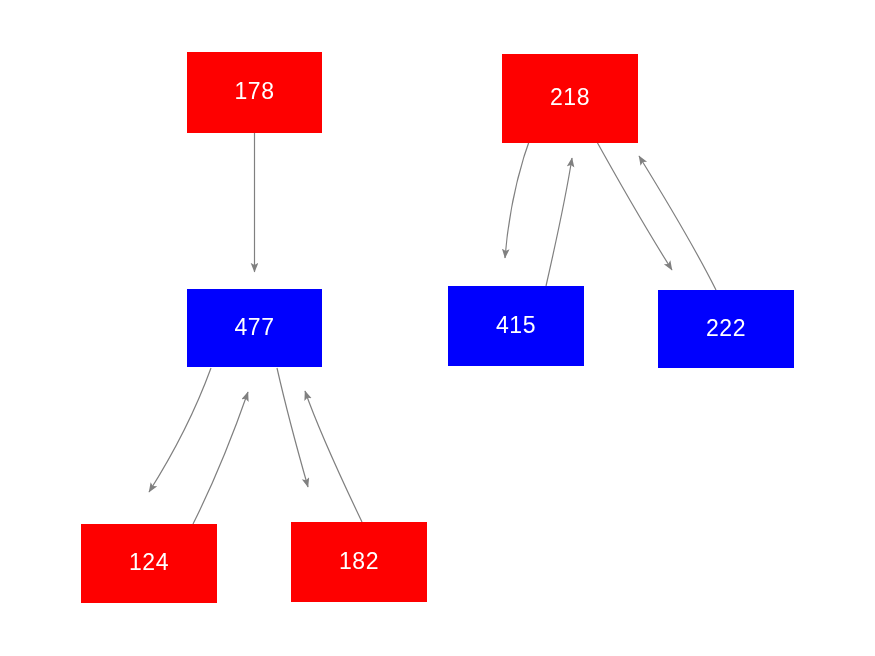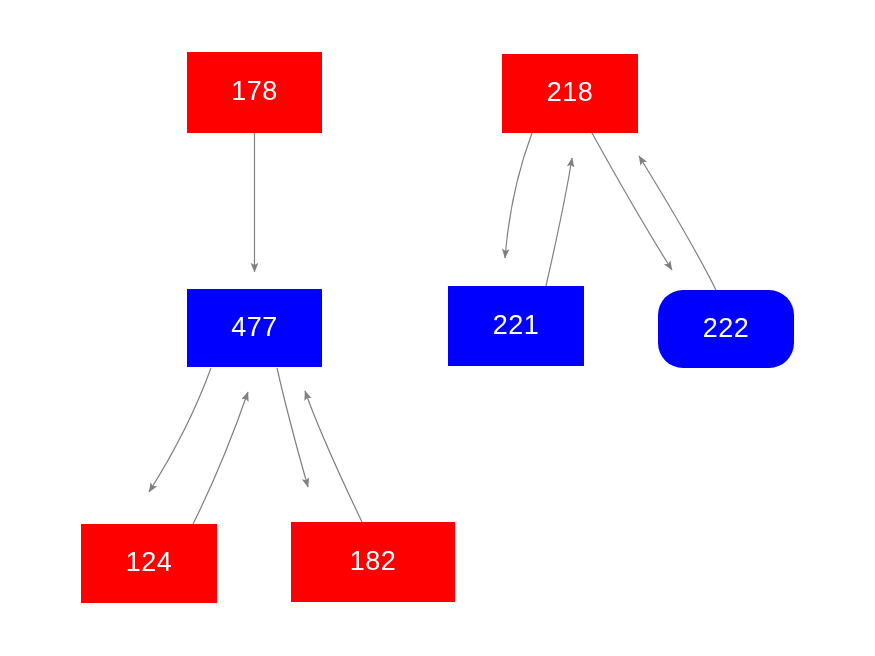--- a/index.html
+++ b/index.html
@@ -25,21 +25,21 @@
     height: 656px;
   }
   .graph-node {
     position: absolute;
     display: flex;
     align-items: center;
     justify-content: center;
     box-sizing: border-box;
     color: #ffffff;
     font-family: "Liberation Sans", sans-serif;
-    font-size: 27px;
+    font-size: 23px;
     font-weight: 400;
     letter-spacing: 0.5px;
     line-height: 1;
     user-select: none;
   }
   .node-label {
     display: block;
     transform: translateY(-1px);
   }
 </style>
@@ -82,29 +82,29 @@
   </div>
 
   <div class="graph-node" style="left:187px; top:289px; width:135px; height:78px; background:#0000fe;">
     <span class="node-label">477</span>
   </div>
 
   <div class="graph-node" style="left:81px; top:524px; width:136px; height:79px; background:#fe0000;">
     <span class="node-label">124</span>
   </div>
 
-  <div class="graph-node" style="left:291px; top:522px; width:164px; height:80px; background:#fe0000;">
+  <div class="graph-node" style="left:291px; top:522px; width:136px; height:80px; background:#fe0000;">
     <span class="node-label">182</span>
   </div>
 
-  <div class="graph-node" style="left:502px; top:54px; width:136px; height:79px; background:#fe0000;">
+  <div class="graph-node" style="left:502px; top:54px; width:136px; height:89px; background:#fe0000;">
     <span class="node-label">218</span>
   </div>
 
   <div class="graph-node" style="left:448px; top:286px; width:136px; height:80px; background:#0000fe;">
-    <span class="node-label">221</span>
+    <span class="node-label">415</span>
   </div>
 
-  <div class="graph-node" style="left:658px; top:290px; width:136px; height:78px; background:#0000fe;border-radius:25px;">
+  <div class="graph-node" style="left:658px; top:290px; width:136px; height:78px; background:#0000fe;">
     <span class="node-label">222</span>
   </div>
 
 </div>
 
 </body></html>

